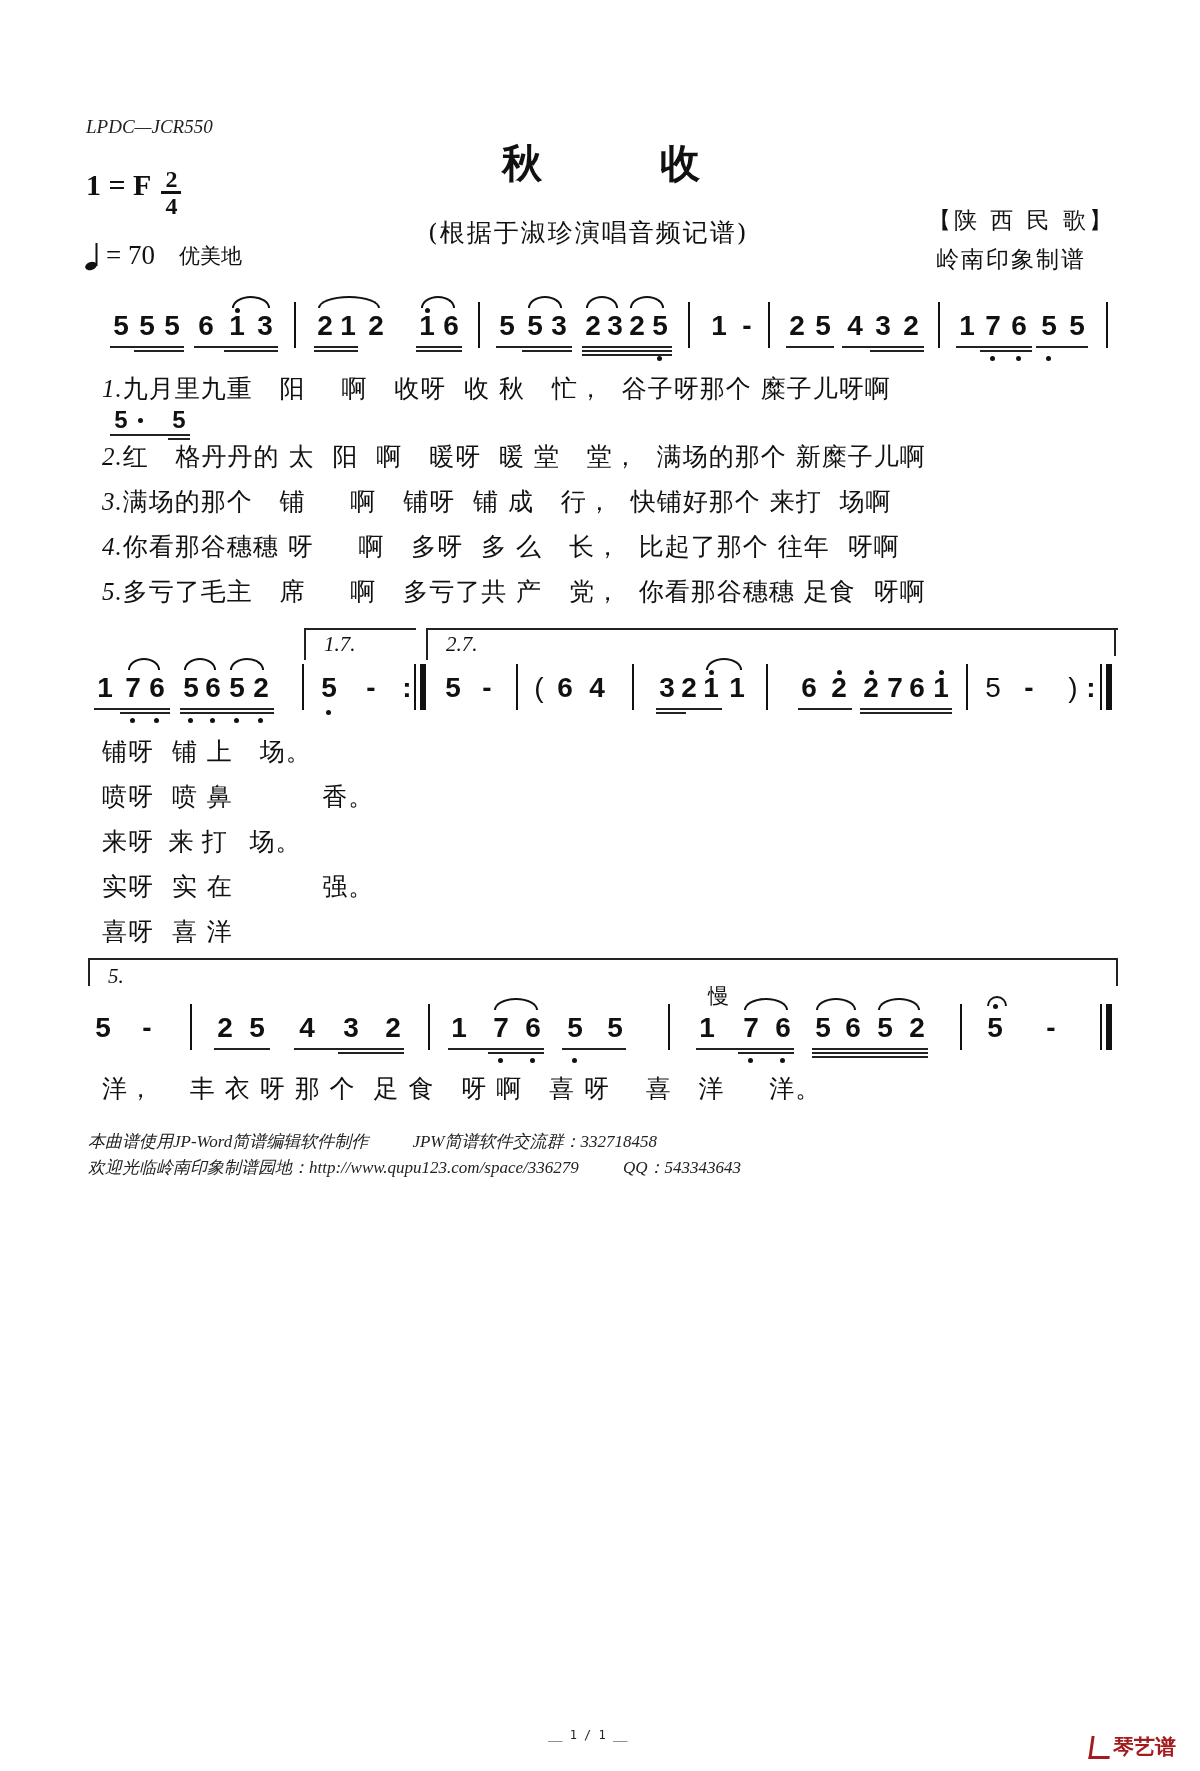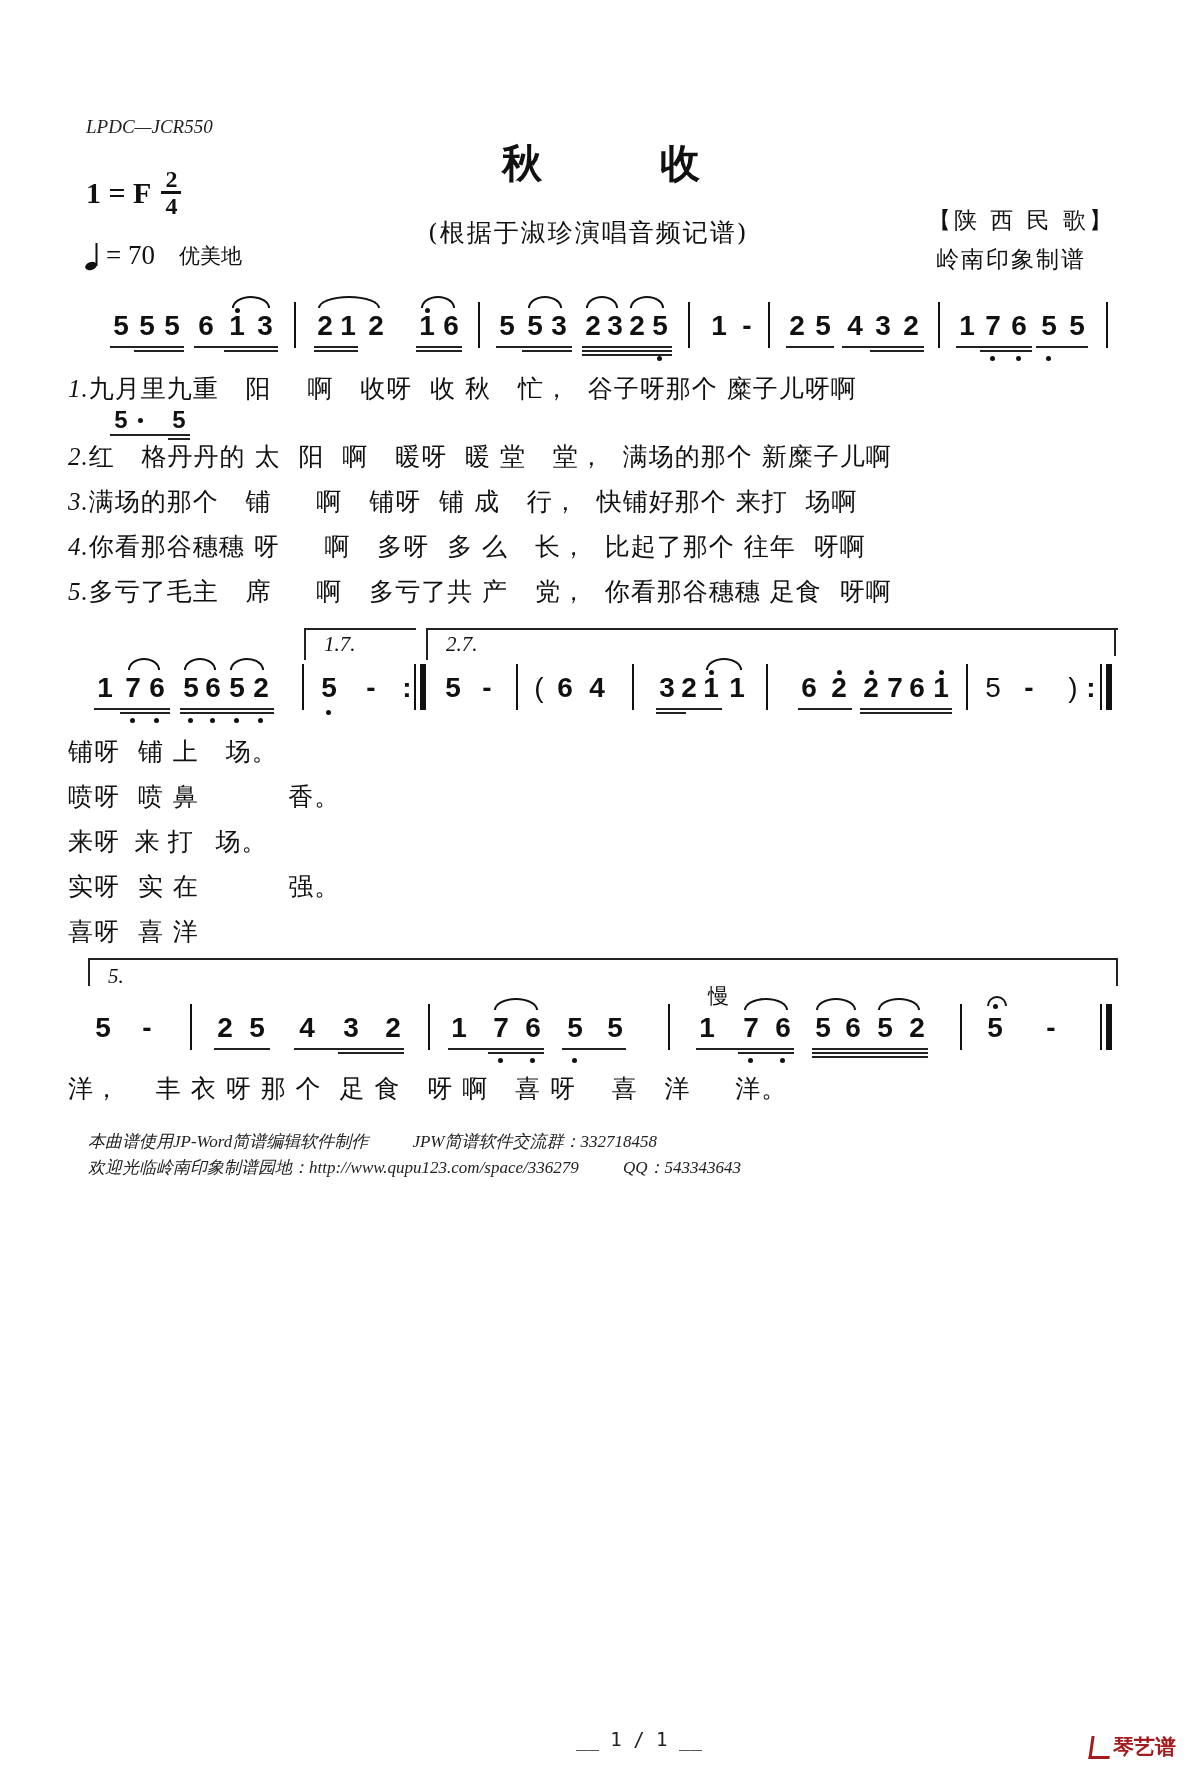--- a/index.html
+++ b/index.html
@@ -1,45 +1,45 @@
 <!DOCTYPE html>
 <html><head>
 <meta charset="utf-8">
 <style>
   html, body { margin: 0; padding: 0; background: #ffffff; }
   body { width: 1200px; height: 1771px; position: relative; overflow: hidden; font-family: "Liberation Sans", sans-serif; color: #111; }
   .abs { position: absolute; font-family: Liberation Serif, serif; }
   .code { left: 86px; top: 116px; font-size: 19px; font-style: italic; color: #222; }
   .title { top: 136px; font-size: 40px; font-weight: bold; font-family: "DejaVu Serif", serif; }
-  .key { left: 86px; top: 168px; font-size: 30px; font-weight: bold; font-family: "Liberation Serif", serif; display: flex; align-items: center; gap: 10px; }
+  .key { left: 86px; top: 168px; font-size: 30px; font-weight: bold; font-family: "Liberation Serif", serif; display: flex; gap: 10px; }
   .frac { display: inline-flex; flex-direction: column; align-items: center; font-size: 24px; line-height: 22px; }
   .frac .bar { width: 20px; height: 3px; background: #111; margin: 1px 0; }
   .tempo { left: 84px; top: 240px; font-size: 27px; display: flex; align-items: center; gap: 6px; }
   .tempo .expr { font-size: 21px; margin-left: 18px; }
   .subtitle { left: 428px; top: 216px; font-size: 25px; font-family: "DejaVu Serif", serif; letter-spacing: 2px; }
   .origin { left: 928px; top: 205px; font-size: 23px; font-family: "DejaVu Serif", serif; letter-spacing: 3px; }
   .arranger { left: 936px; top: 244px; font-size: 23px; font-family: "DejaVu Serif", serif; letter-spacing: 2px; }
 
   .staff { position: absolute; left: 96px; font-size: 28px; font-weight: bold; white-space: nowrap; }
   .note { position: absolute; display: inline-block; text-align: center; width: 22px; }
   .barline { position: absolute; width: 2px; height: 46px; background: #111; }
   .barline.thick { width: 6px; }
   .ul { position: absolute; height: 2px; background: #222; }
   .dot { position: absolute; width: 5px; height: 5px; border-radius: 50%; background: #111; }
   .tie { position: absolute; border: 2px solid #111; border-bottom: none; border-radius: 50% 50% 0 0 / 100% 100% 0 0; height: 10px; }
 
-  .lyric { position: absolute; left: 68px; font-size: 25px; font-family: "DejaVu Serif", serif; white-space: pre; letter-spacing: 1px; }
+  .lyric { position: absolute; left: 102px; font-size: 25px; font-family: "DejaVu Serif", serif; white-space: pre; letter-spacing: 1px; }
   .lyric .num { font-style: italic; font-family: "Liberation Serif", serif; }
 
   .volta { position: absolute; border-left: 2px solid #222; border-top: 2px solid #222; height: 30px; }
   .volta span { position: absolute; left: 18px; top: 2px; font-size: 21px; font-style: italic; font-family: "Liberation Serif", serif; font-weight: normal; }
   .volta.close { border-right: 2px solid #222; }
 
   .footer { left: 88px; font-size: 17px; font-style: italic; color: #222; }
-  .page-num { left: 548px; top: 1728px; font-size: 19px; font-family: "DejaVu Sans Mono", monospace; color: #222; margin-left: 28px; }
+  .page-num { left: 548px; top: 1728px; font-size: 12px; font-family: "DejaVu Sans Mono", monospace; color: #222; }
   .logo { left: 1090px; top: 1733px; font-size: 21px; font-weight: bold; color: #a31b1f; display: flex; align-items: center; gap: 2px; }
   .logo .mark { width: 18px; height: 20px; border-left: 3px solid #a31b1f; border-bottom: 3px solid #a31b1f; transform: skewX(-8deg); }
 </style>
 </head>
 <body>
 
 <div class="abs code">LPDC—JCR550</div>
 <div class="abs title" style="left:502px;">秋</div>
 <div class="abs title" style="left:660px;">收</div>
 

